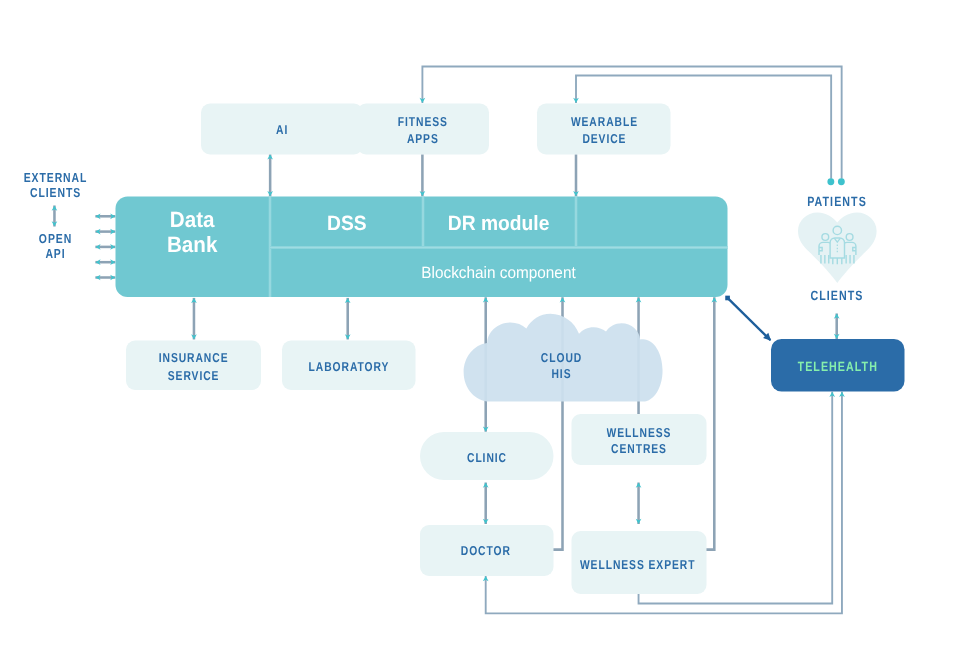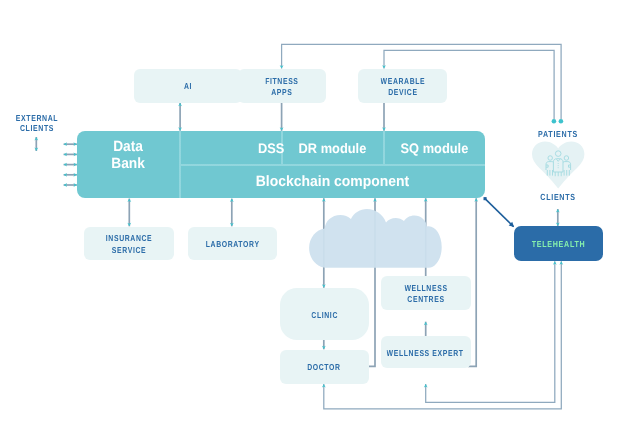--- a/index.html
+++ b/index.html
@@ -17,22 +17,22 @@
   .core{position:absolute;left:77px;top:131px;width:408px;height:67px;
         background:#70c8d1;border-radius:8px;}
   .core-cell{position:absolute;display:flex;align-items:center;justify-content:center;
              color:#fff;text-align:center;}
   .core-cell>span{display:block;white-space:pre-line;transform:scaleX(0.93) translateZ(0);}
   .core-div{position:absolute;background:linear-gradient(90deg,#84d1d9,#9fdce2,#84d1d9);}
   .core-div.h{background:linear-gradient(180deg,#84d1d9,#9fdce2,#84d1d9);}
   .databank{left:77px;top:131.5px;width:103px;height:49px;font-size:14.8px;
             font-weight:700;line-height:17.0px;letter-spacing:0px;}
   .mod{top:131px;height:34px;font-size:13.8px;font-weight:700;letter-spacing:0px;}
-  .blockchain{left:180px;top:165px;width:305px;height:33px;font-size:15px;
-              font-weight:700;letter-spacing:0px;}
+  .blockchain{left:180px;top:165px;width:305px;height:33px;font-size:11px;
+              font-weight:400;letter-spacing:0px;}
 
   
   .lbox{background:#e8f4f5;border-radius:6px;color:#2b6ca8;}
   .lbox>span,.cloudtxt>span,.telehealth>span,.slab>span,.rlab>span{
         display:block;white-space:pre-line;}
   .lbox>span{font-size:8.6px;font-weight:700;letter-spacing:0.78px;line-height:11.5px;
              transform:scaleX(0.80) translateZ(0);padding-top:2.8px;}
   .nowrap>span{white-space:nowrap;}
   .cloudtxt{position:absolute;color:#2b6ca8;text-align:center;
             display:flex;align-items:center;justify-content:center;}
@@ -170,28 +170,25 @@
   <div class="core"></div>
   <div class="core-div" style="left:179px;top:131px;width:2px;height:67px;"></div>
   <div class="core-div" style="left:281px;top:131px;width:2px;height:34px;"></div>
   <div class="core-div" style="left:382.5px;top:131px;width:2px;height:34px;"></div>
   <div class="core-div h" style="left:180px;top:164px;width:305px;height:2px;"></div>
 
   <div class="core-cell databank">
       <span>Data
 Bank</span>
     </div>
-  <div class="core-cell mod" style="left:180px;width:102px;padding-left:40px;">
+  <div class="core-cell mod" style="left:180px;width:102px;">
       <span>DSS</span>
     </div>
   <div class="core-cell mod" style="left:282px;width:101px;">
       <span>DR module</span>
-    </div>
-  <div class="core-cell mod" style="left:383.5px;width:101.5px;">
-      <span>SQ module</span>
     </div>
   <div class="core-cell blockchain">
       <span>Blockchain component</span>
     </div>
 
   <div class="node lbox" style="left:134px;top:69px;width:108px;height:33.5px;align-items:center;">
       <span>AI</span>
     </div>
   <div class="node lbox" style="left:238px;top:69px;width:88px;height:34px;">
       <span>FITNESS
@@ -202,43 +199,51 @@
 DEVICE</span>
     </div>
 
   <div class="node lbox" style="left:84px;top:226.5px;width:90px;height:33.5px;">
       <span>INSURANCE
 SERVICE</span>
     </div>
   <div class="node lbox" style="left:187.5px;top:226.5px;width:89.5px;height:33.5px;">
       <span>LABORATORY</span>
     </div>
-  <div class="node lbox" style="left:279.5px;top:288px;width:89.5px;height:52px;border-radius:17px;">
+  <div class="node lbox" style="left:279.5px;top:288px;width:89.5px;height:32px;border-radius:17px;">
       <span>CLINIC</span>
     </div>
   <div class="node lbox" style="left:381px;top:276px;width:90px;height:34px;">
       <span>WELLNESS
 CENTRES</span>
     </div>
   <div class="node lbox" style="left:279.5px;top:349.5px;width:89.5px;height:34px;">
       <span>DOCTOR</span>
     </div>
-  <div class="node lbox nowrap" style="left:380.5px;top:336px;width:90px;height:32px;">
+  <div class="node lbox nowrap" style="left:380.5px;top:354px;width:90px;height:42px;">
       <span>WELLNESS EXPERT</span>
     </div>
 
+  <div class="cloudtxt" style="left:338.5px;top:224px;width:72px;height:40px;">
+      <span>CLOUD
+HIS</span>
+    </div>
 
   <div class="node telehealth" style="left:514px;top:226px;width:89px;height:35px;">
       <span>TELEHEALTH</span>
     </div>
 
   <div class="slab" style="left:6px;top:112.5px;width:62px;">
       <span>EXTERNAL
 CLIENTS</span>
     </div>
+  <div class="slab" style="left:6px;top:153.5px;width:62px;">
+      <span>OPEN
+API</span>
+    </div>
   <div class="rlab" style="left:518px;top:128.6px;width:80px;">
       <span>PATIENTS</span>
     </div>
   <div class="rlab" style="left:518px;top:191.5px;width:80px;">
       <span>CLIENTS</span>
     </div>
 
 </div>
 
 </body></html>

